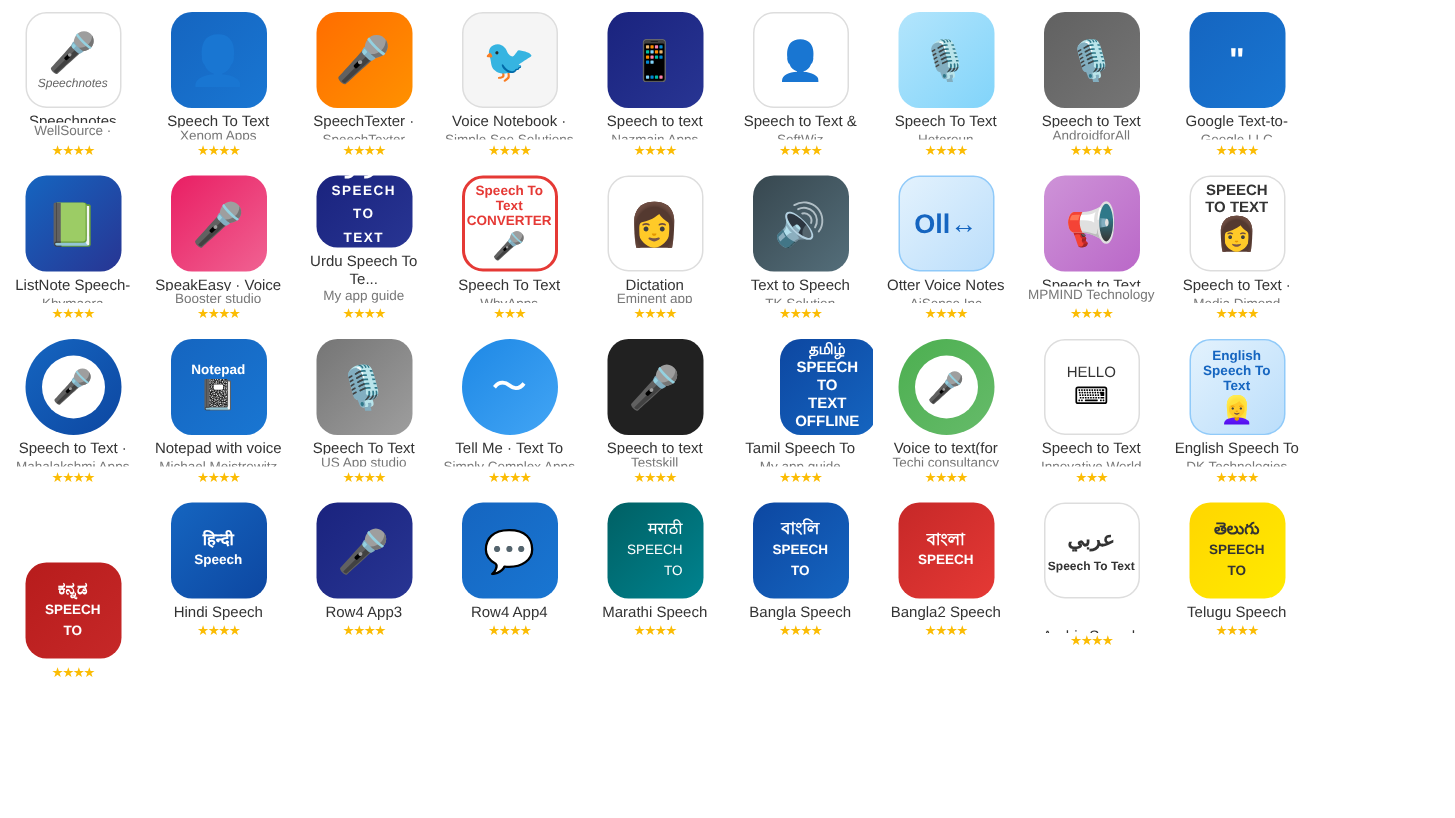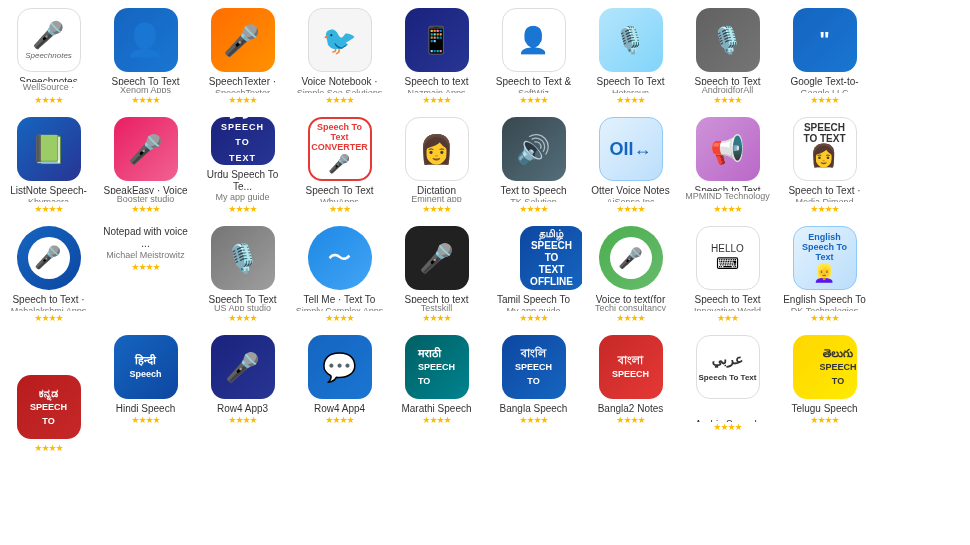--- a/index.html
+++ b/index.html
@@ -244,20 +244,26 @@
       <div style="background:#fff;width:42px;height:42px;border-radius:50%;display:flex;align-items:center;justify-content:center;">
         <div style="font-size:22px;color:#1565c0;">🎤</div>
       </div>
     </div>
     </div>
     <div class="app-name">Speech to Text · Te...</div>
     <div class="app-dev">Mahalakshmi Apps</div>
     <div class="stars">★★★★</div>
   </div>
     <div class="app-item">
+    <div style="margin-bottom:4px;">
+      <div style="width:64px;height:64px;border-radius:14px;background:linear-gradient(135deg,#1565c0,#1976d2);display:flex;align-items:center;justify-content:center;flex-direction:column;">
+      <div style="color:#fff;font-size:9px;font-weight:bold;">Notepad</div>
+      <div style="font-size:20px;">📓</div>
+    </div>
+    </div>
     <div class="app-name">Notepad with voice ...</div>
     <div class="app-dev">Michael Meistrowitz</div>
     <div class="stars">★★★★</div>
   </div>
     <div class="app-item">
     <div style="margin-bottom:4px;">
       <div style="width:64px;height:64px;border-radius:14px;background:linear-gradient(135deg,#757575,#9e9e9e);display:flex;align-items:center;justify-content:center;">
       <div style="font-size:28px;color:#e0e0e0;">🎙️</div>
     </div>
     </div>
@@ -366,21 +372,21 @@
       <div style="font-size:28px;color:#fff;">💬</div>
     </div>
     </div>
     <div class="app-name">Row4 App4</div>
 
     <div class="stars">★★★★</div>
   </div>
     <div class="app-item">
     <div style="margin-bottom:4px;">
       <div style="width:64px;height:64px;border-radius:14px;background:linear-gradient(135deg,#006064,#00838f);display:flex;align-items:center;justify-content:center;">
-      <div style="color:#fff;font-size:11px;font-weight:bold;text-align:left;line-height:1.2;">मराठी<br><span style="font-size:9px;">SPEECH<br>TO</span></div>
+      <div style="color:#fff;font-size:11px;font-weight:normal;text-align:right;line-height:1.2;">मराठी<br><span style="font-size:9px;">SPEECH<br>TO</span></div>
     </div>
     </div>
     <div class="app-name">Marathi Speech</div>
 
     <div class="stars">★★★★</div>
   </div>
     <div class="app-item">
     <div style="margin-bottom:4px;">
       <div style="width:64px;height:64px;border-radius:14px;background:linear-gradient(135deg,#0d47a1,#1565c0);display:flex;align-items:center;justify-content:center;">
       <div style="color:#fff;font-size:11px;font-weight:bold;text-align:center;line-height:1.2;">বাংলি<br><span style="font-size:9px;">SPEECH<br>TO</span></div>
@@ -389,37 +395,37 @@
     <div class="app-name">Bangla Speech</div>
 
     <div class="stars">★★★★</div>
   </div>
     <div class="app-item">
     <div style="margin-bottom:4px;">
       <div style="width:64px;height:64px;border-radius:14px;background:linear-gradient(135deg,#c62828,#e53935);display:flex;align-items:center;justify-content:center;">
       <div style="color:#fff;font-size:11px;font-weight:bold;text-align:center;line-height:1.2;">বাংলা<br><span style="font-size:9px;">SPEECH</span></div>
     </div>
     </div>
-    <div class="app-name">Bangla2 Notes</div>
+    <div class="app-name">Bangla2 Speech</div>
 
     <div class="stars">★★★★</div>
   </div>
     <div class="app-item">
     <div style="margin-bottom:20px;">
       <div style="width:64px;height:64px;border-radius:14px;background:#fff;border:1px solid #ddd;display:flex;align-items:center;justify-content:center;">
       <div style="font-size:14px;color:#333;font-weight:bold;text-align:center;">عربي<br><span style="font-size:8px;">Speech To Text</span></div>
     </div>
     </div>
     <div class="app-name">Arabic Speech</div>
 
     <div class="stars">★★★★</div>
   </div>
     <div class="app-item">
     <div style="margin-bottom:4px;">
-      <div style="width:64px;height:64px;border-radius:14px;background:linear-gradient(135deg,#ffd600,#ffea00);display:flex;align-items:center;justify-content:flex-end;">
+      <div style="width:64px;height:64px;border-radius:14px;background:linear-gradient(135deg,#ffd600,#ffea00);display:flex;align-items:center;justify-content:center;">
       <div style="color:#333;font-size:11px;font-weight:bold;text-align:center;line-height:1.2;">తెలుగు<br><span style="font-size:9px;">SPEECH<br>TO</span></div>
     </div>
     </div>
     <div class="app-name">Telugu Speech</div>
 
     <div class="stars">★★★★</div>
   </div>
     <div class="app-item" style="visibility: hidden;"></div>
   </div>
 

